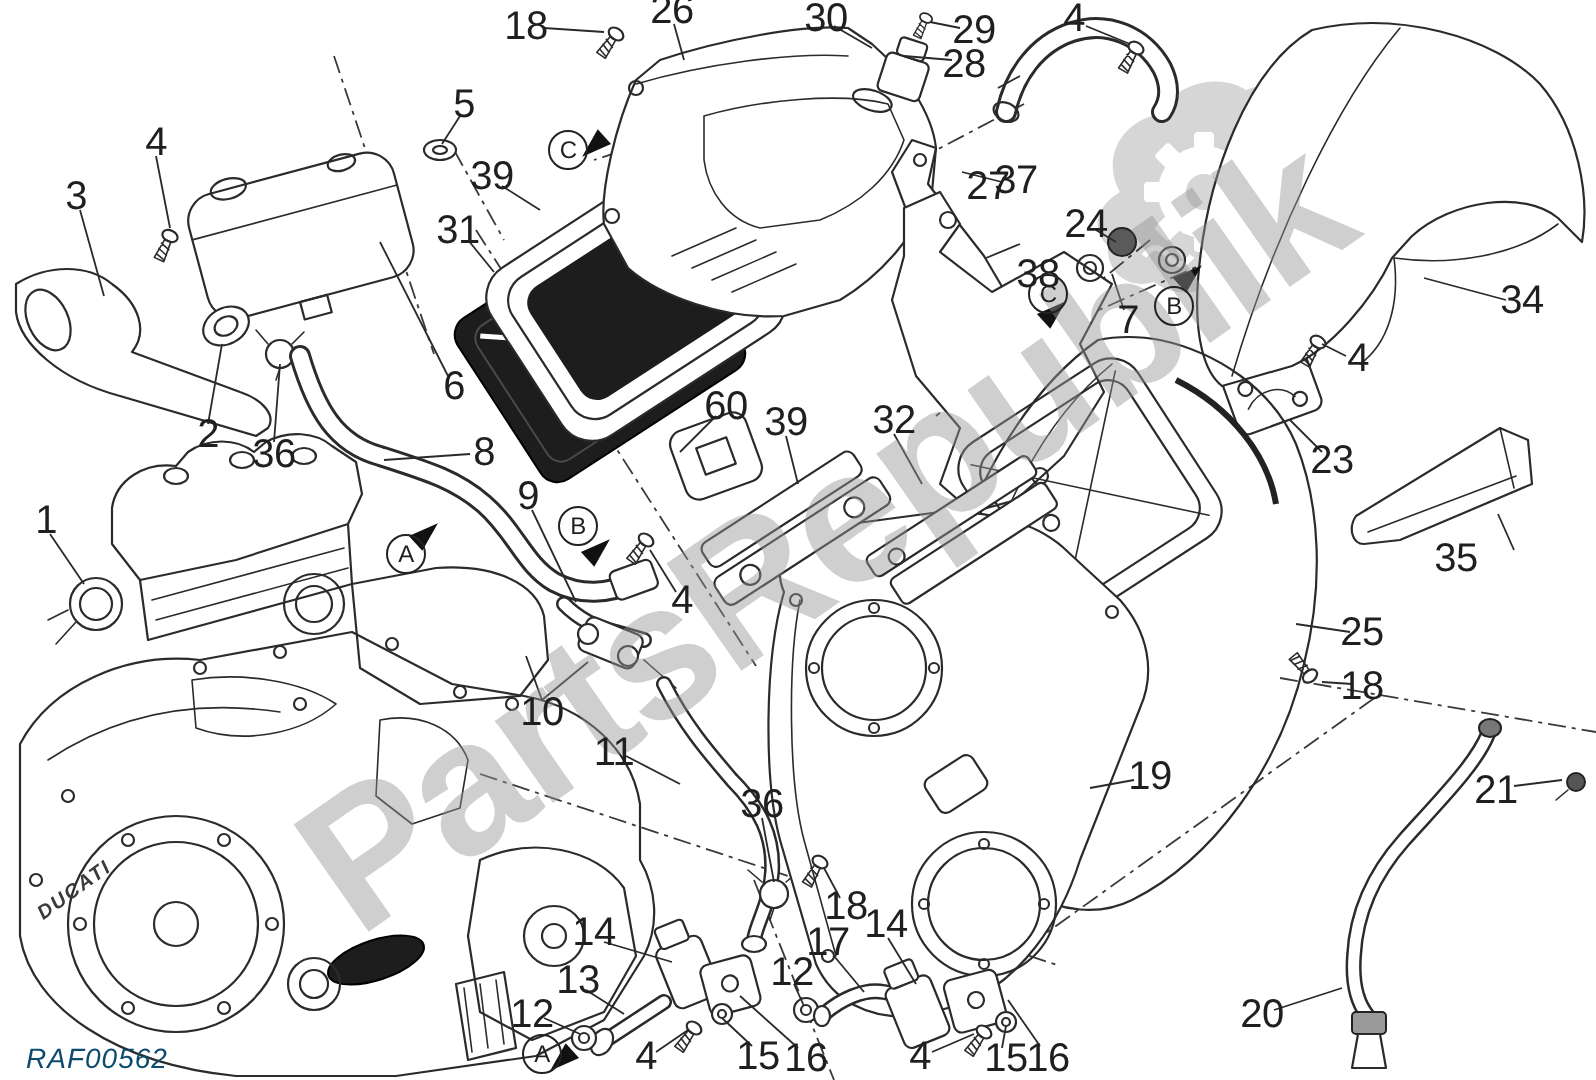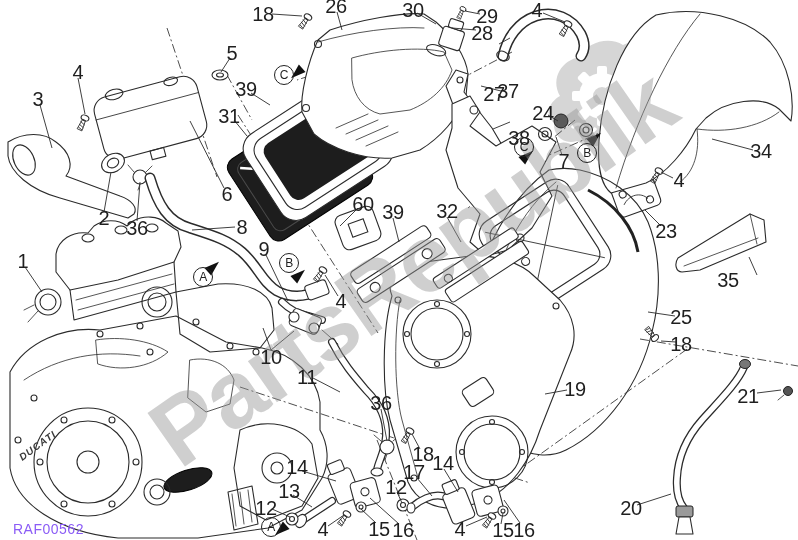--- a/index.html
+++ b/index.html
@@ -28,21 +28,21 @@
     width:18px;height:18px;line-height:18px;text-align:center;
     border:1.4px solid #222;border-radius:50%;font-size:12px;
   }
   .watermark{
     position:absolute;left:412px;top:268px;
     transform:translate(-50%,-50%) rotate(-35deg);
     font-weight:bold;font-size:95px;letter-spacing:-2px;white-space:nowrap;
     color:rgba(148,148,148,0.45);pointer-events:none;
   }
   .diagram-code{
-    position:absolute;left:13px;top:521px;font-size:14px;color:#8b5cf6;letter-spacing:0.5px;
+    position:absolute;left:13px;top:521px;font-size:14px;color:#0c4a6e;letter-spacing:0.5px;font-style:italic;
   }
   .engine-brand{
     position:absolute;left:16px;top:440px;transform:rotate(-36deg);
     font-size:10px;font-weight:bold;font-style:italic;color:#3a3a3a;letter-spacing:1px;
   }
 </style>
 </head>
 <body>
 
 <div class="canvas">

